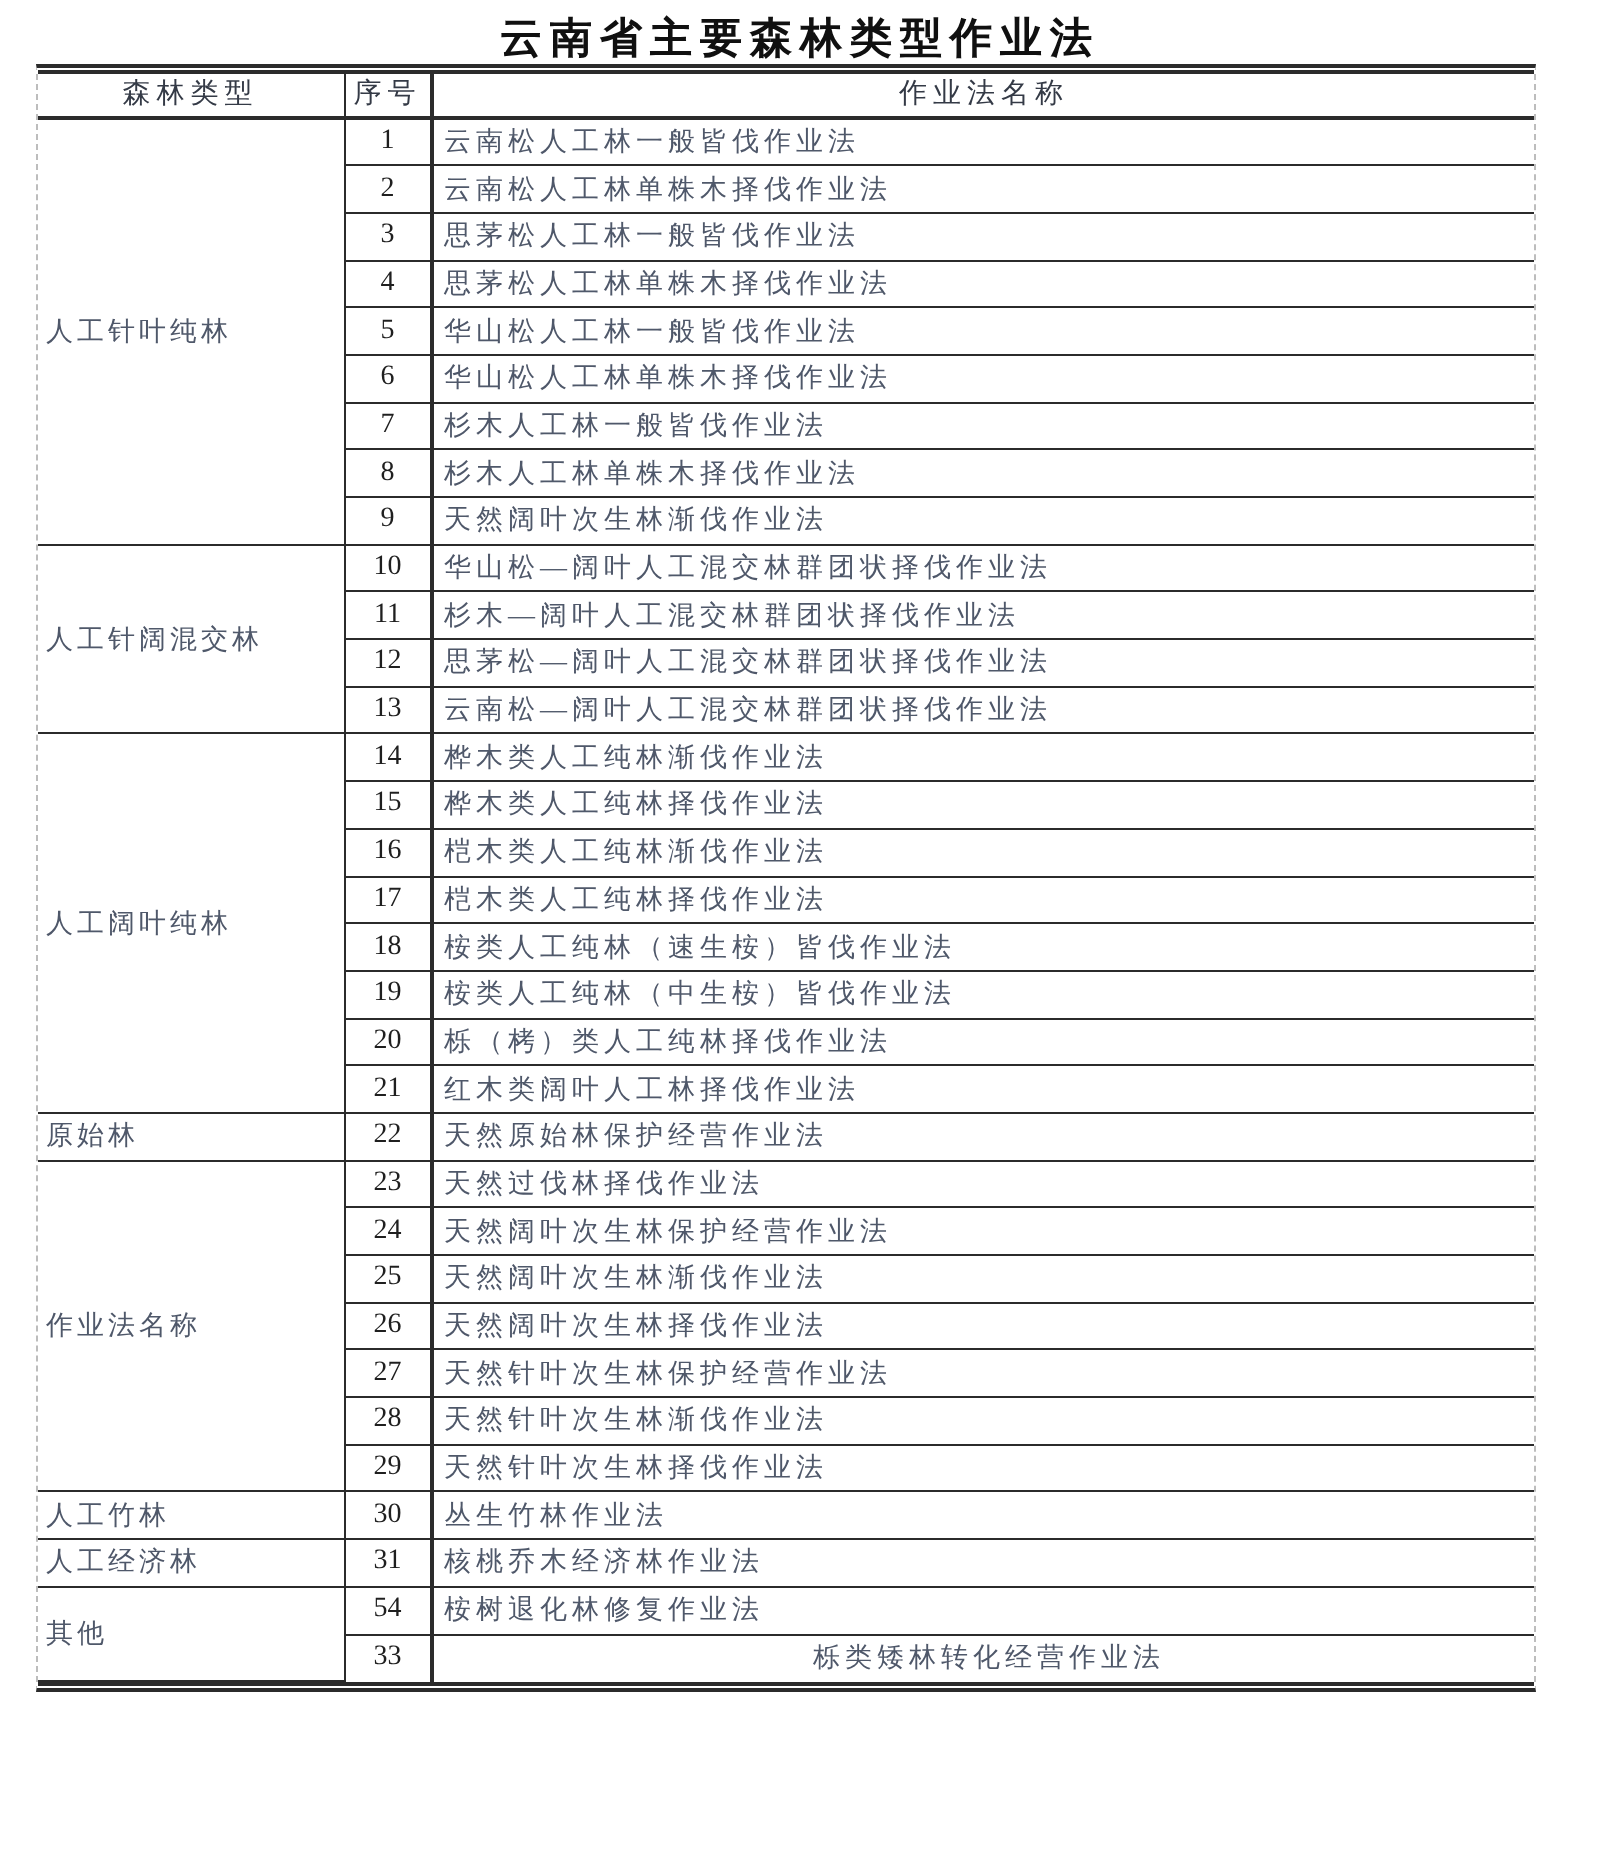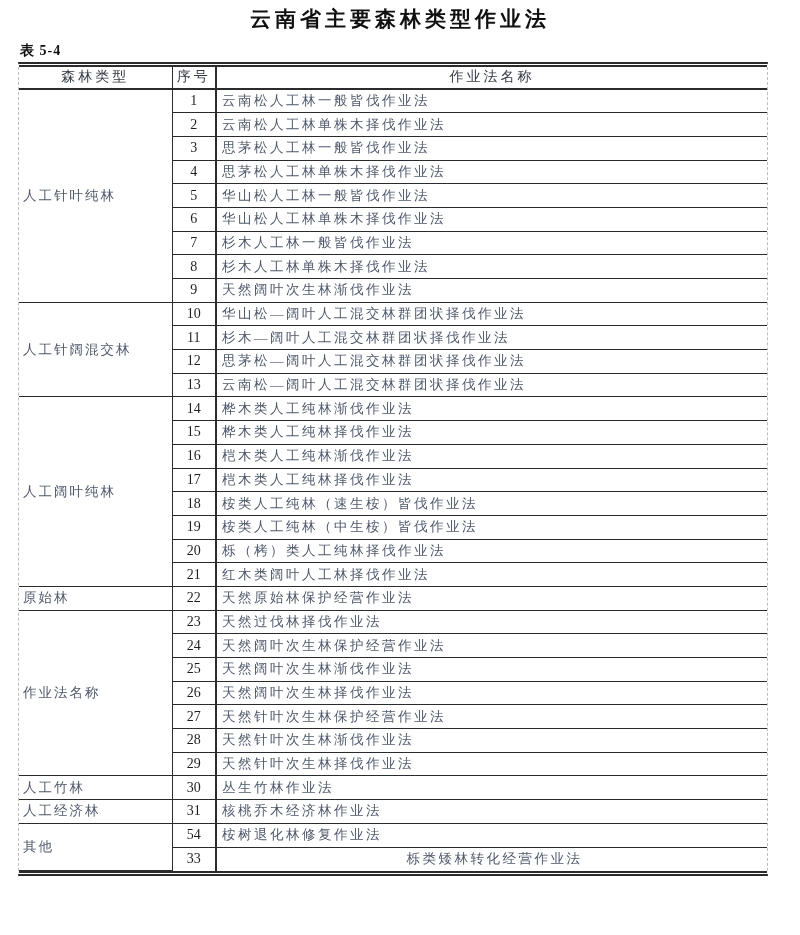--- a/index.html
+++ b/index.html
@@ -95,21 +95,20 @@
   }
   .forest-table tr:last-child td { border-bottom: none; text-align: center; }
 </style>
 </head>
 <body>
 
 <div class="doc">
 
   <div class="doc-title">云南省主要森林类型作业法</div>
 
-  <div class="table-label">表 5-4</div>
 
   <div class="table-frame">
     <table class="forest-table">
       <colgroup>
         <col class="c-type">
         <col class="c-no">
         <col class="c-name">
       </colgroup>
       <thead>
         <tr>

